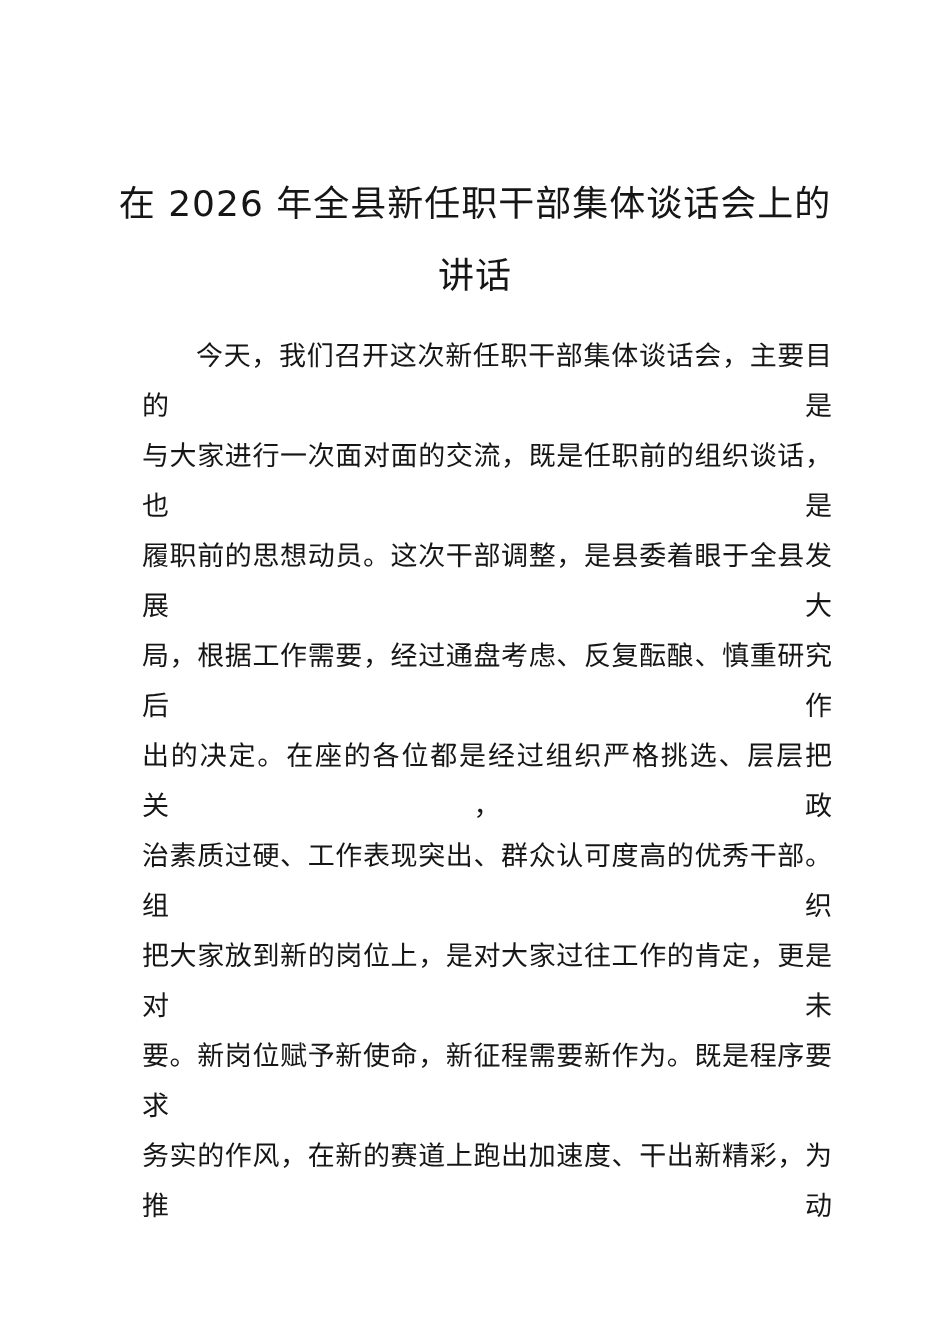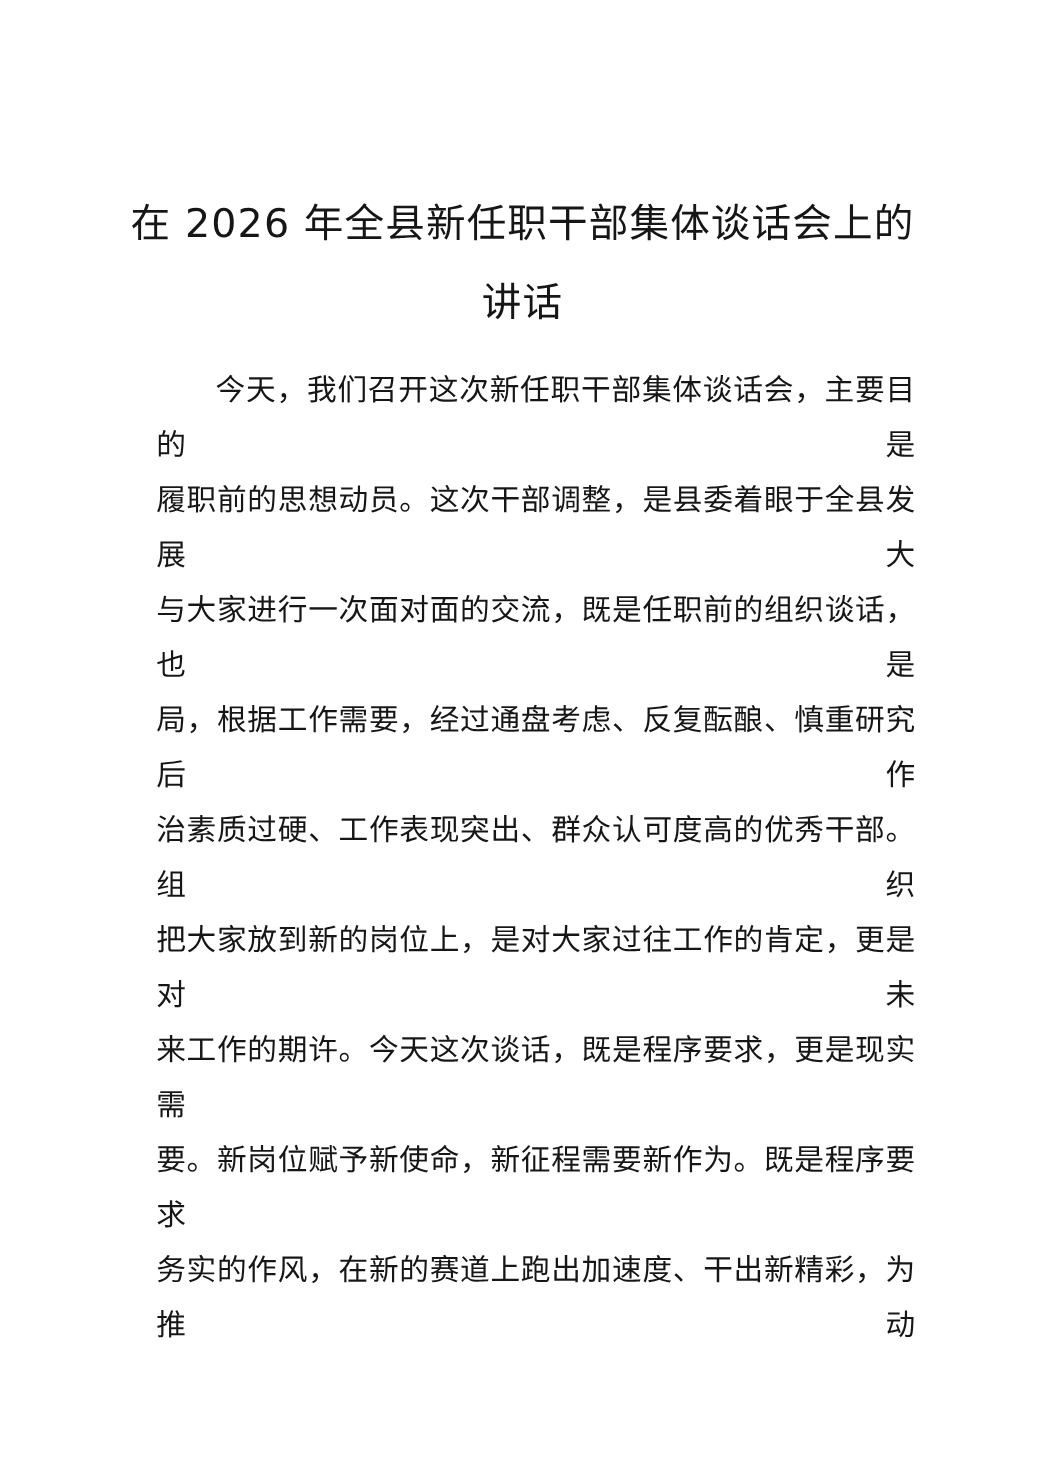--- a/index.html
+++ b/index.html
@@ -46,24 +46,24 @@
 <div class="page">
 
   <h1 class="doc-title">
     <span class="title-line">在 2026 年全县新任职干部集体谈话会上的</span>
     <span class="title-line">讲话</span>
   </h1>
 
   <div class="doc-body">
 
     <p class="line j indent">今天，我们召开这次新任职干部集体谈话会，主要目的是</p>
+    <p class="line j">与大家进行一次面对面的交流，既是任职前的组织谈话，也是</p>
     <p class="line j">履职前的思想动员。这次干部调整，是县委着眼于全县发展大</p>
-    <p class="line j">与大家进行一次面对面的交流，既是任职前的组织谈话，也是</p>
     <p class="line j">局，根据工作需要，经过通盘考虑、反复酝酿、慎重研究后作</p>
+    <p class="line j">出的决定。在座的各位都是经过组织严格挑选、层层把关，政</p>
     <p class="line j">治素质过硬、工作表现突出、群众认可度高的优秀干部。组织</p>
     <p class="line j">把大家放到新的岗位上，是对大家过往工作的肯定，更是对未</p>
-    <p class="line j">来工作的期许。今天这次谈话，既是程序要求，更是现实需</p>
     <p class="line j">要。新岗位赋予新使命，新征程需要新作为。既是程序要求</p>
     <p class="line j">务实的作风，在新的赛道上跑出加速度、干出新精彩，为推动</p>
 
   </div>
 
 </div>
 
 </body></html>

